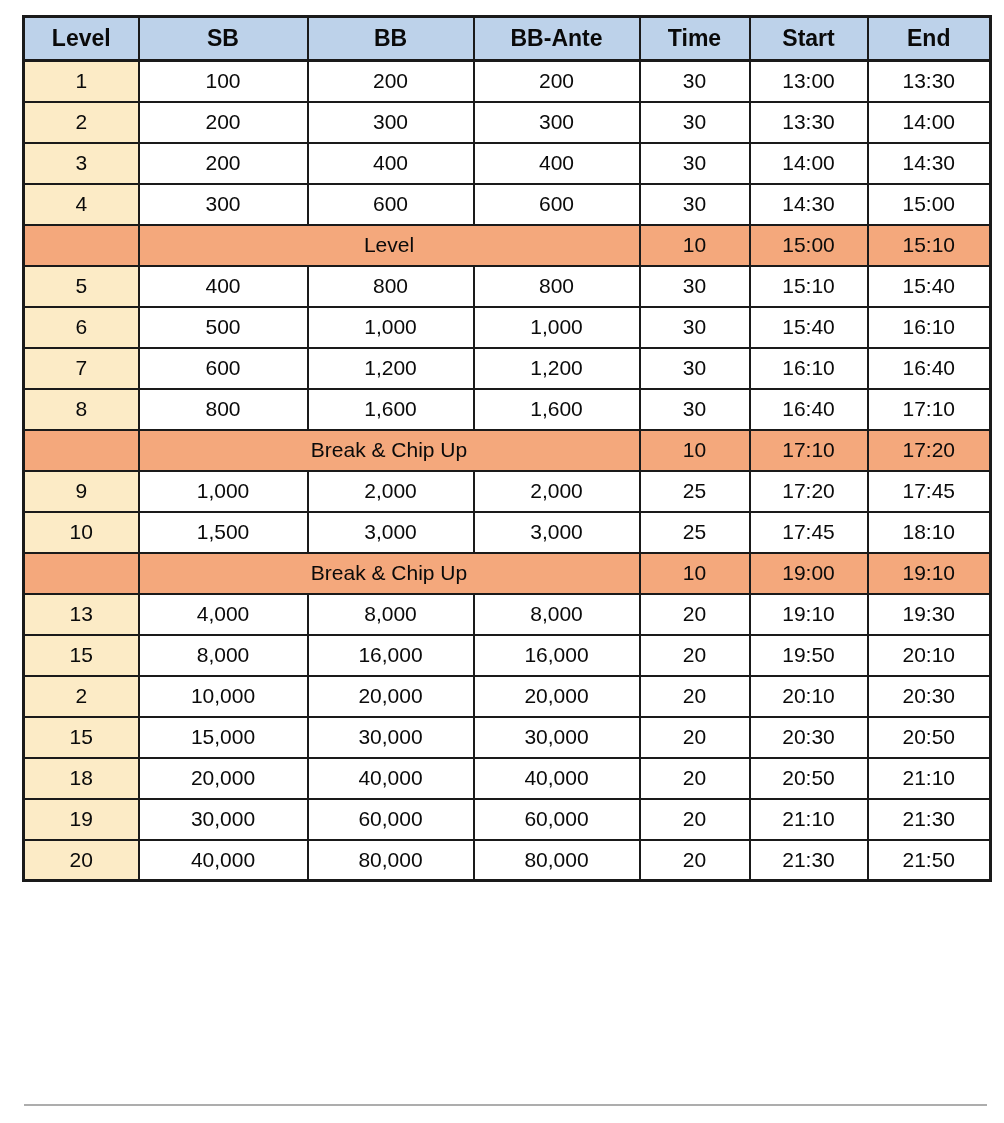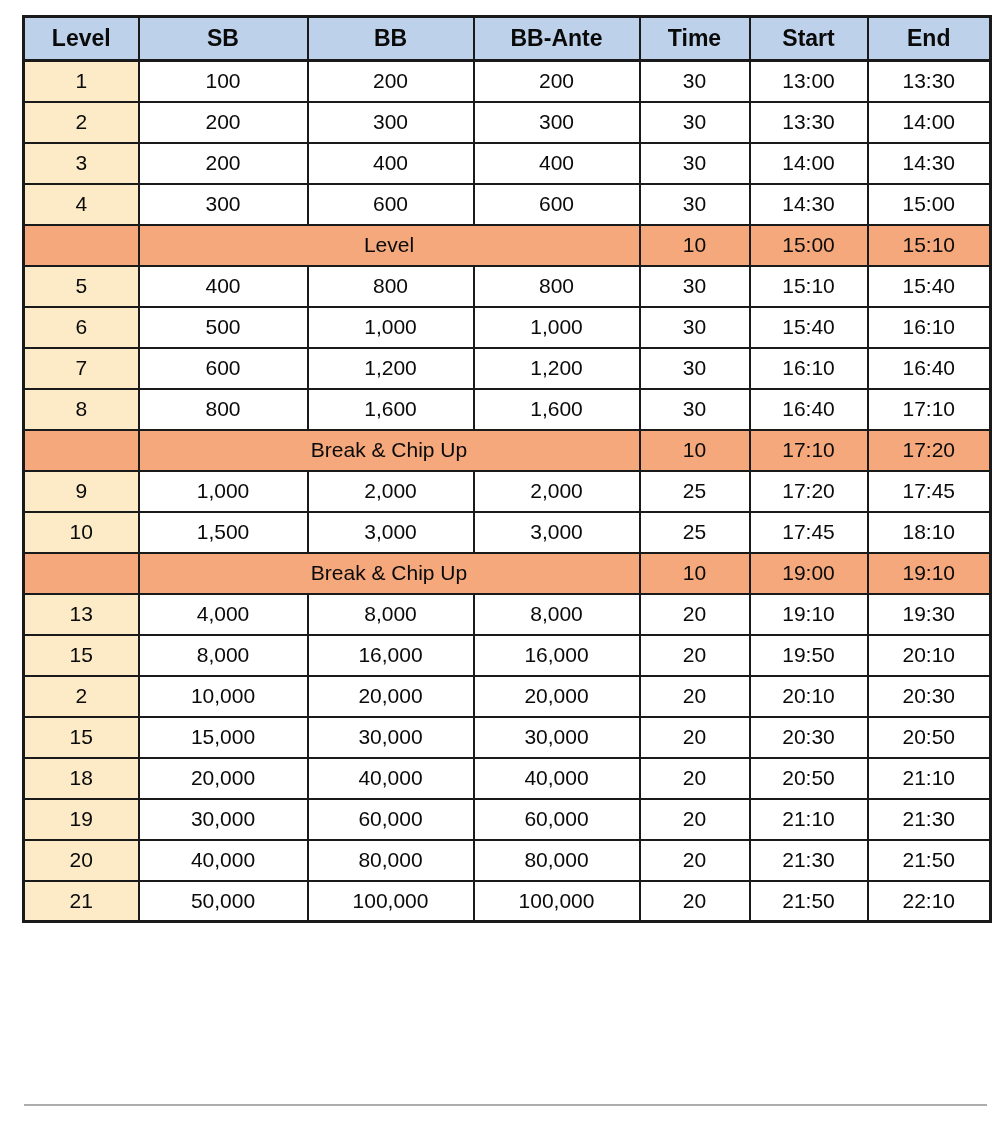--- a/index.html
+++ b/index.html
@@ -257,25 +257,16 @@
         </tr>
         <tr>
           <td class="level-cell">20</td>
           <td>40,000</td>
           <td>80,000</td>
           <td>80,000</td>
           <td>20</td>
           <td>21:30</td>
           <td>21:50</td>
         </tr>
-        <tr>
-          <td class="level-cell">21</td>
-          <td>50,000</td>
-          <td>100,000</td>
-          <td>100,000</td>
-          <td>20</td>
-          <td>21:50</td>
-          <td>22:10</td>
-        </tr>
       </tbody>
   </table>
   <div class="bottom-edge"></div>
 </div>
 
 </body></html>

